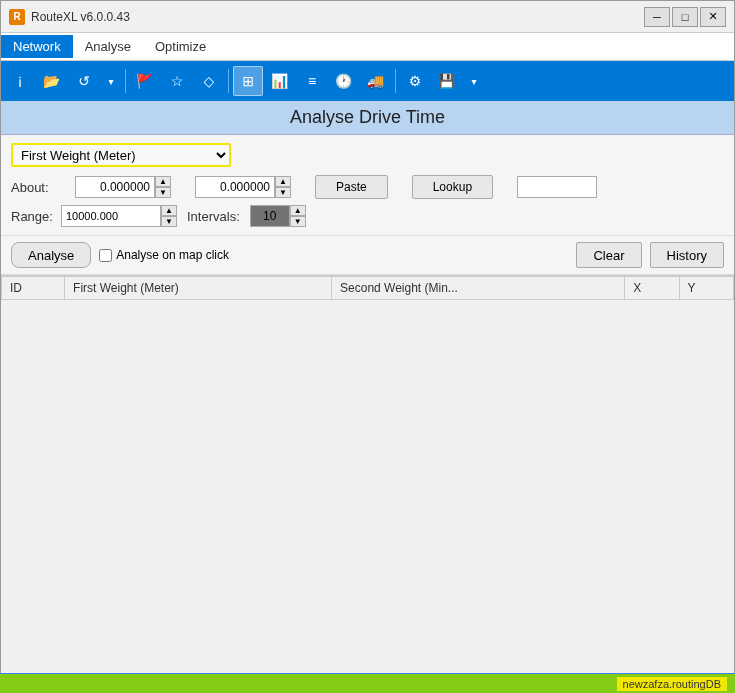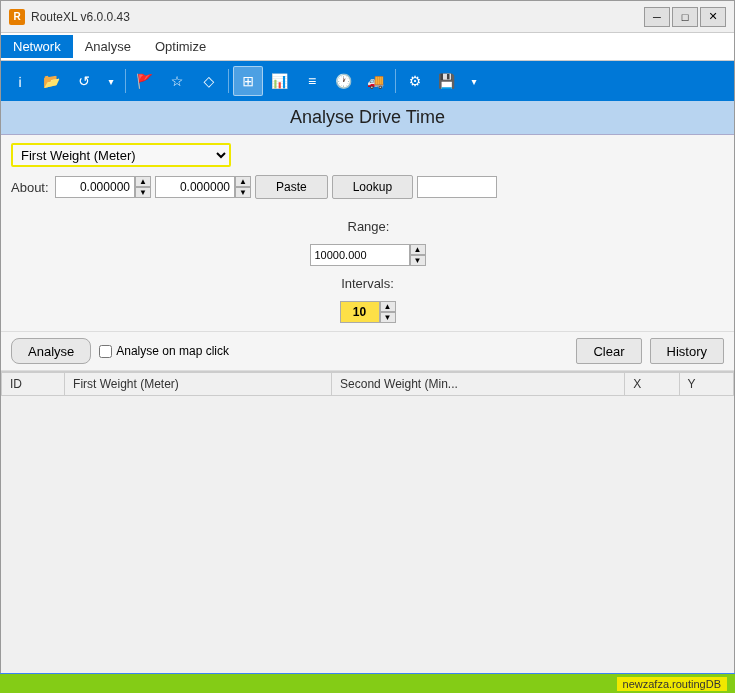--- a/index.html
+++ b/index.html
@@ -49,21 +49,21 @@
     .form-area { padding: 8px 10px; background: #f5f5f5; border-bottom: 1px solid #ddd; }
 
     
     .dropdown-row { margin-bottom: 8px; }
     .weight-dropdown {
       width: 220px; height: 24px; border: 2px solid #f0e800; background: #f8f8f8;
       font-size: 13px; padding: 0 4px; cursor: pointer; border-radius: 2px;
     }
 
     
-    .about-row { display: flex; align-items: center; gap: 4px; margin-bottom: 20px; }
+    .about-row { display: flex; align-items: center; gap: 24px; margin-bottom: 6px; }
     .about-label { width: 40px; color: #333; }
     .number-input-group { display: flex; align-items: center; }
     .number-input {
       width: 80px; height: 22px; border: 1px solid #aaa; font-size: 12px; padding: 0 4px;
       text-align: right; background: white;
     }
     .spinner-btns { display: flex; flex-direction: column; }
     .spin-btn {
       width: 16px; height: 11px; border: 1px solid #aaa; background: #e8e8e8;
       font-size: 8px; cursor: pointer; display: flex; align-items: center; justify-content: center;
@@ -71,31 +71,31 @@
     }
     .paste-btn, .lookup-btn {
       height: 24px; padding: 0 20px; border: 1px solid #aaa; background: #e8e8e8;
       cursor: pointer; font-size: 12px; border-radius: 2px;
     }
     .result-input {
       width: 80px; height: 22px; border: 1px solid #aaa; background: white; font-size: 12px;
     }
 
     
-    .range-row { display: flex; align-items: center; gap: 10px; flex-direction: column; }
+    .range-row { display: flex; align-items: center; gap: 10px; }
     .range-label { width: 40px; color: #333; }
     .range-input-group { display: flex; align-items: center; }
     .range-input {
       width: 100px; height: 22px; border: 1px solid #aaa; font-size: 11px; padding: 0 4px;
       background: white;
     }
     .intervals-label { color: #333; }
     .intervals-input {
       width: 40px; height: 22px; border: 1px solid #aaa; font-size: 12px; padding: 0 4px;
-      background: #fde047; text-align: center; font-weight: bold;
+      background: #737373; text-align: center;
     }
 
     
     .button-row {
       display: flex; align-items: center; padding: 6px 10px; gap: 8px;
       background: #f5f5f5; border-bottom: 1px solid #ddd;
     }
     .analyse-btn {
       height: 26px; padding: 0 16px; border: 1px solid #aaa; background: #e8e8e8;
       cursor: pointer; font-size: 13px; border-radius: 8px;

